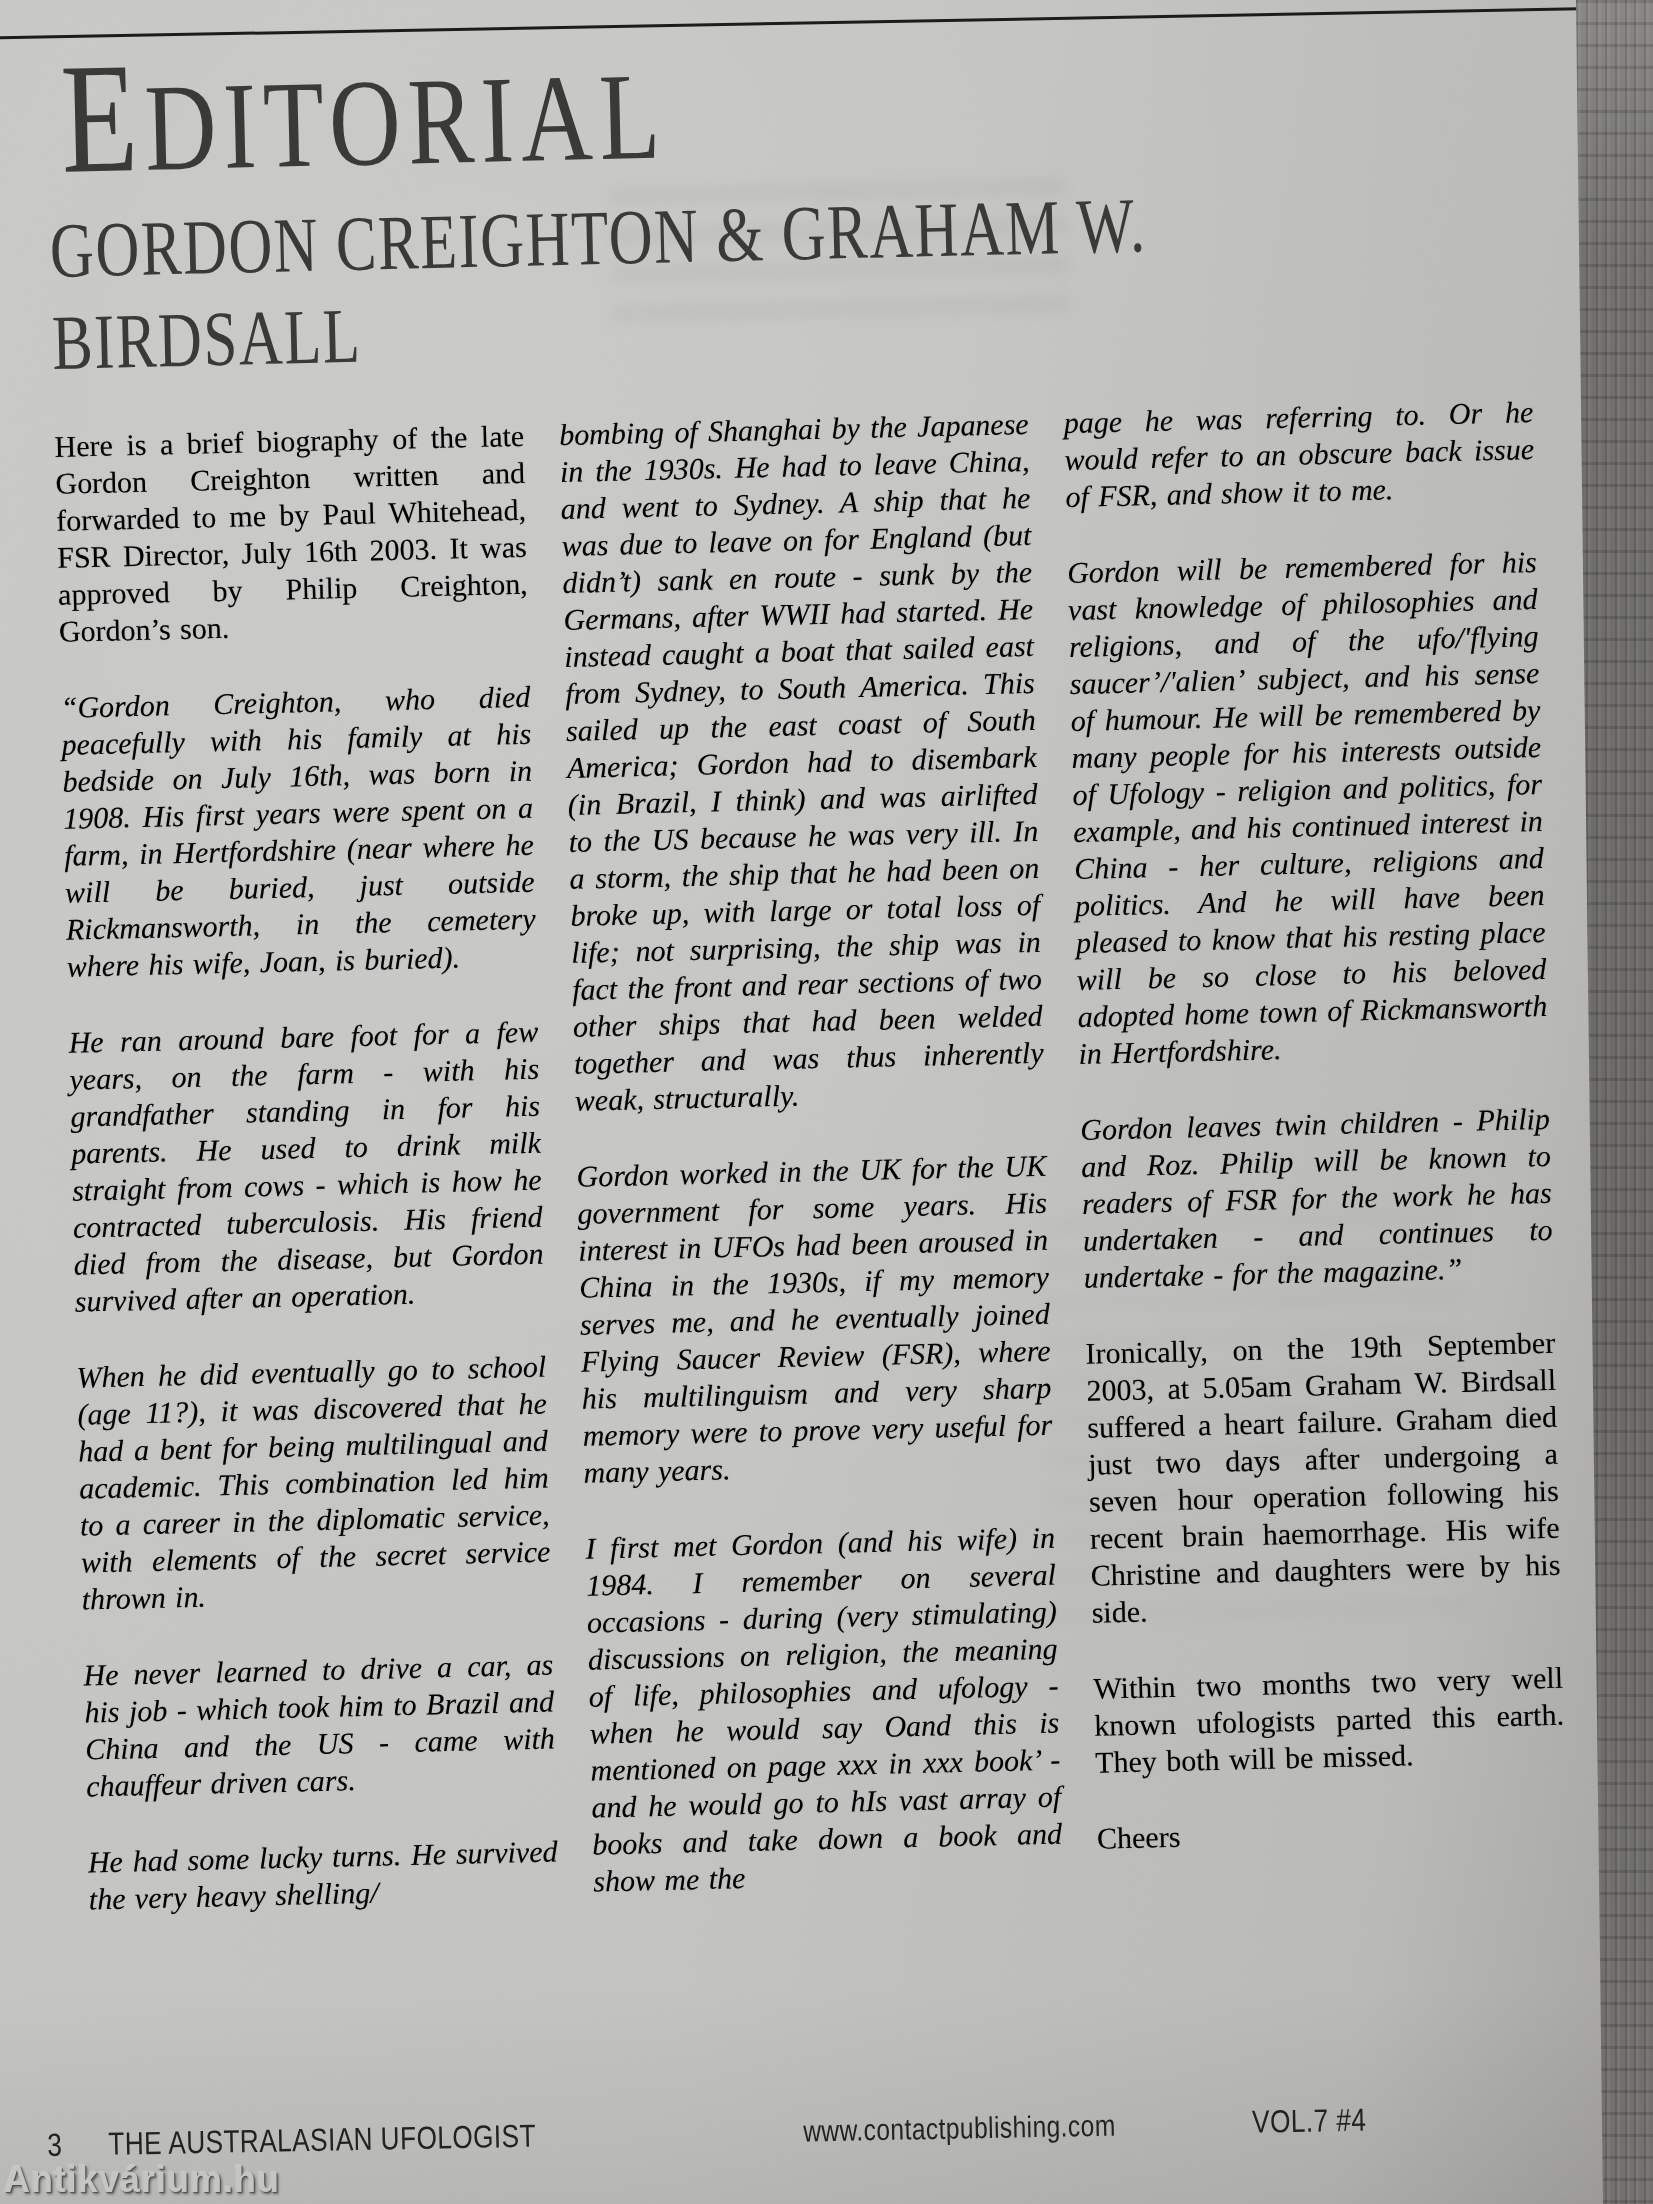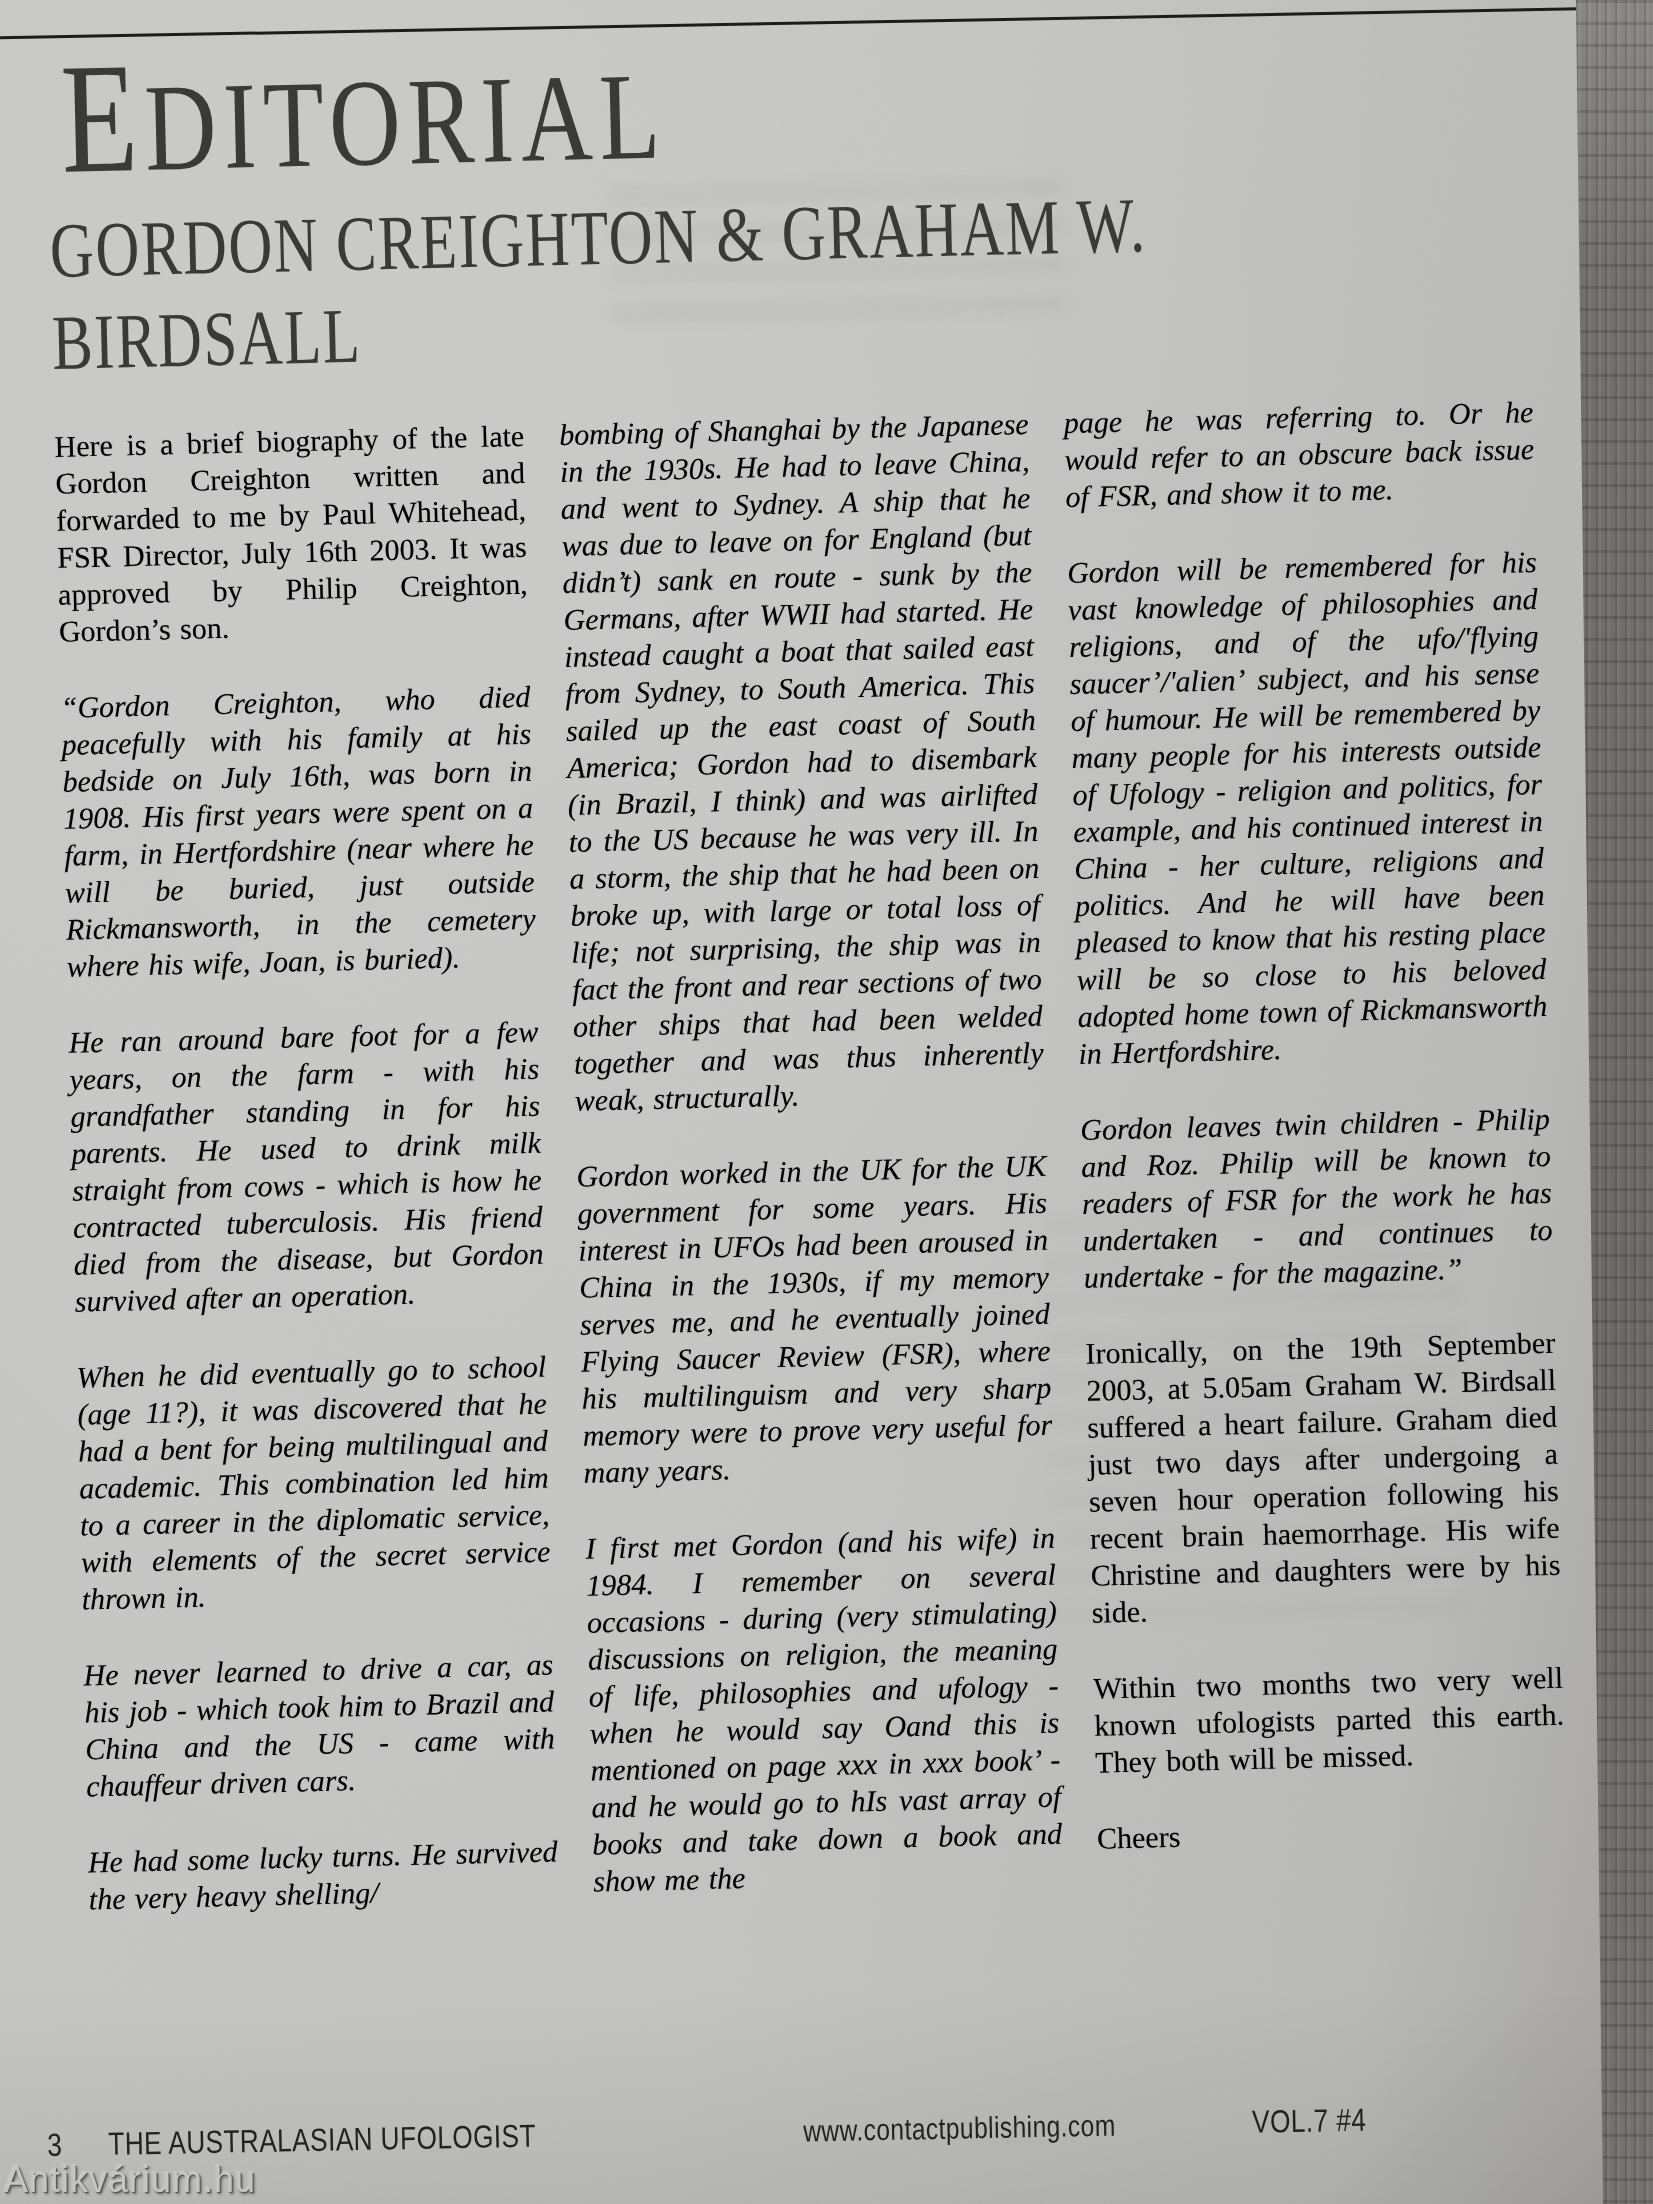--- a/index.html
+++ b/index.html
@@ -73,21 +73,21 @@
     font-family:"Liberation Sans", sans-serif;font-size:32px;color:#222220;
     display:flex;align-items:baseline;white-space:nowrap;
   }
   .footer span{display:inline-block;transform:scaleX(.82);transform-origin:0 0;letter-spacing:0.5px;}
   .footer .pagenum{margin-right:43px;}
   .footer .site{margin-left:173px;font-size:30px;}
   .footer .vol{margin-left:auto;}
 
   .watermark{
     position:absolute;left:3.9px;bottom:3.9px;
-    font-family:"Liberation Sans", sans-serif;font-weight:normal;
+    font-family:"Liberation Sans", sans-serif;font-weight:bold;
     font-size:36px;letter-spacing:1px;color:#c9c9c7;opacity:.95;
     text-shadow:1px 1px 0 #4f4f4d, 1.9px 1.9px 2.9px rgba(35,35,35,.65), -1px -1px 1px rgba(255,255,255,.3);
   }
 
   svg.noise{position:absolute;inset:0;pointer-events:none;mix-blend-mode:multiply;opacity:.22;}
 </style>
 </head>
 <body>
 
 <div class="scan">

